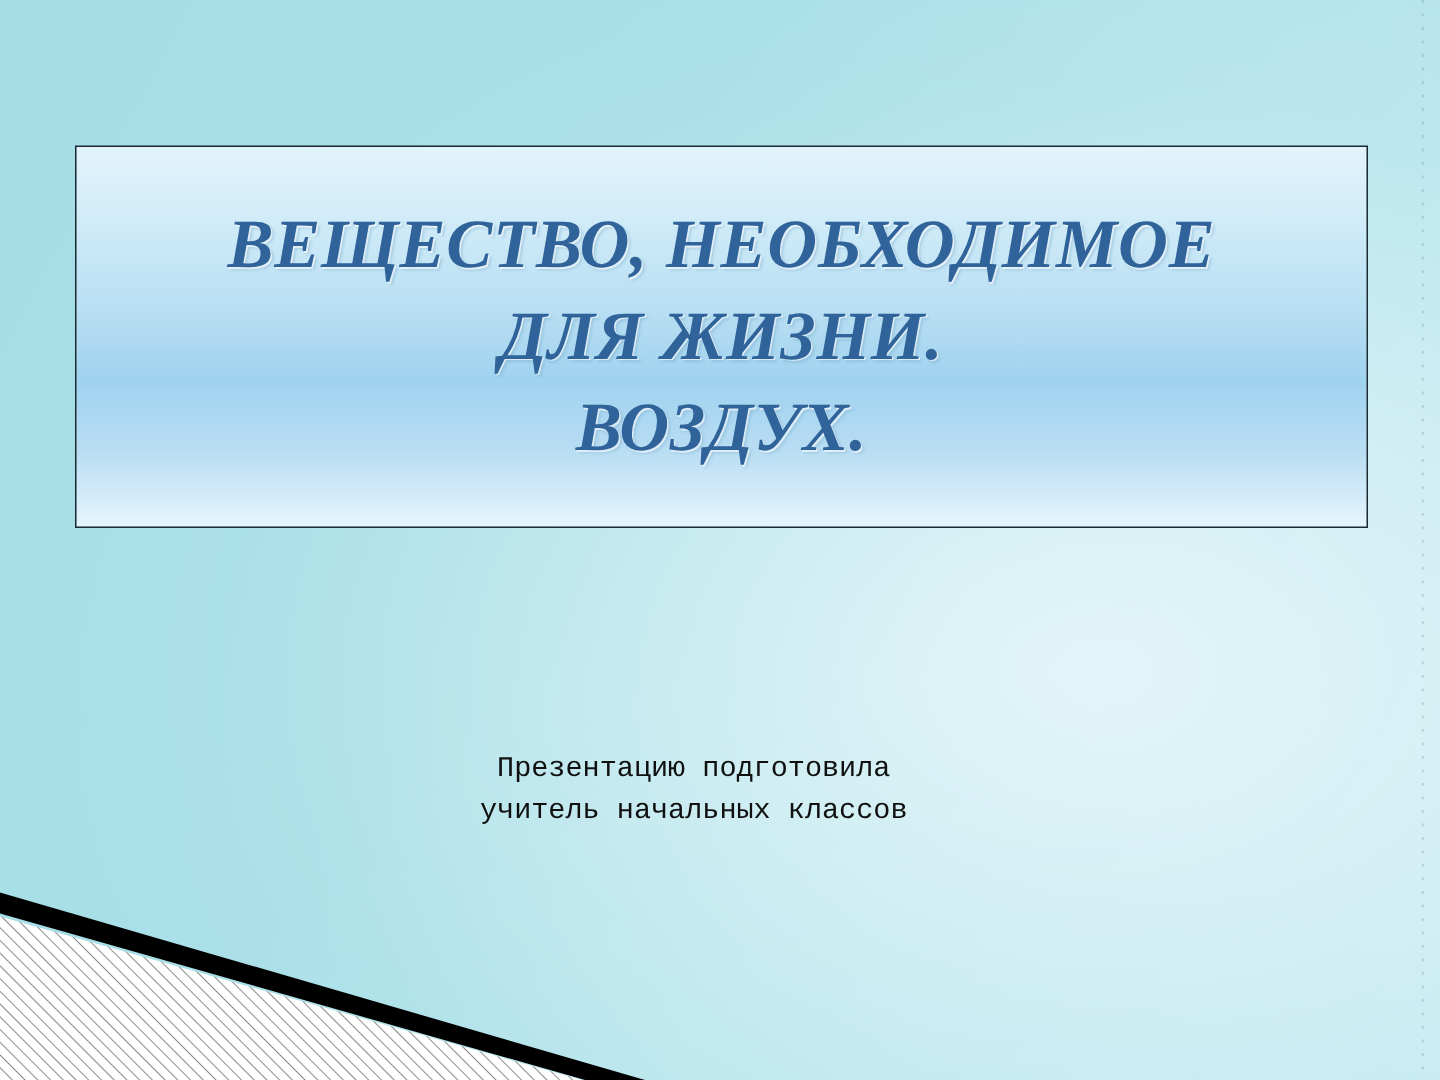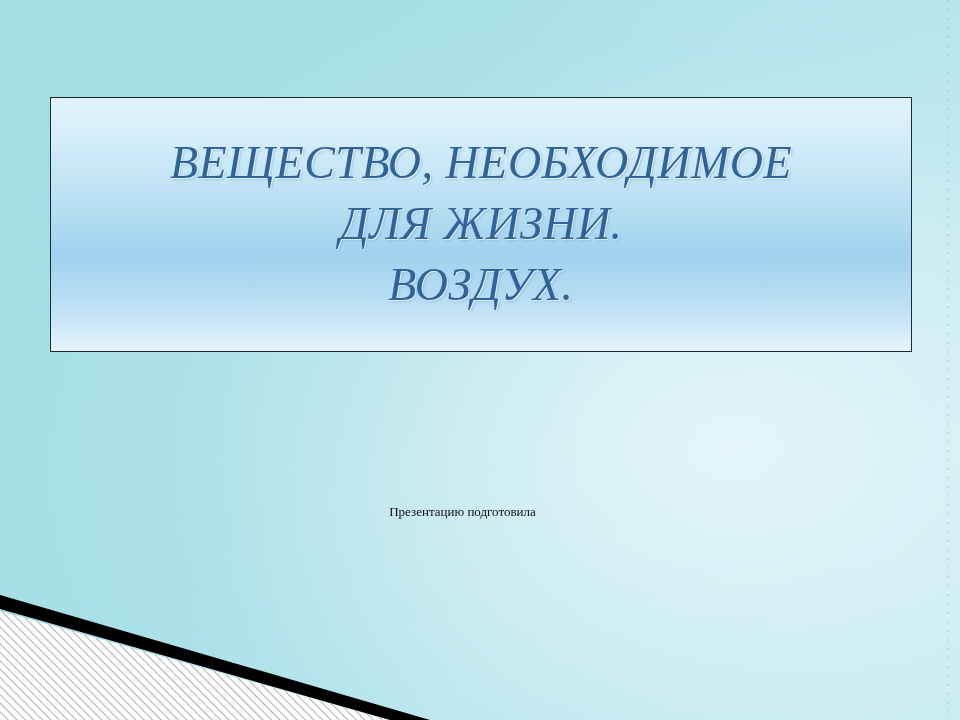--- a/index.html
+++ b/index.html
@@ -65,21 +65,21 @@
         #b9ddf3 80%,
         #dcf0fb 96%,
         #e6f5fc 100%);
     display: flex;
     align-items: center;
     justify-content: center;
   }
 
   .title-text {
     font-family: "Liberation Serif", "DejaVu Serif", serif;
-    font-weight: normal;
+    font-weight: bold;
     font-style: italic;
     font-size: 46px;
     line-height: 1.32;
     letter-spacing: 0.5px;
     text-align: center;
     color: #2f6399;
     text-shadow: 1px 1px 0 rgba(255,255,255,0.65),
                  2px 2px 2px rgba(120,170,205,0.45);
     margin: 0;
     padding: 0 18px;
@@ -89,22 +89,22 @@
   
   .credits {
     position: absolute;
     left: 0;
     top: 498px;
     width: 925px;
     text-align: center;
   }
 
   .credits-line {
-    font-family: Liberation Serif, serif;
-    font-size: 13px;
+    font-family: Liberation Mono, monospace;
+    font-size: 19px;
     line-height: 28px;
     color: #101010;
     white-space: nowrap;
   }
 </style>
 </head>
 <body>
 
 <div class="slide">
 
@@ -124,15 +124,16 @@
   </svg>
 
   <div class="title-box">
     <div class="title-text">ВЕЩЕСТВО, НЕОБХОДИМОЕ
 ДЛЯ ЖИЗНИ.
 ВОЗДУХ.</div>
   </div>
 
   <div class="credits">
     <div class="credits-line">Презентацию подготовила</div>
+    <div class="credits-line">учитель начальных классов</div>
   </div>
 
 </div>
 
 </body></html>

